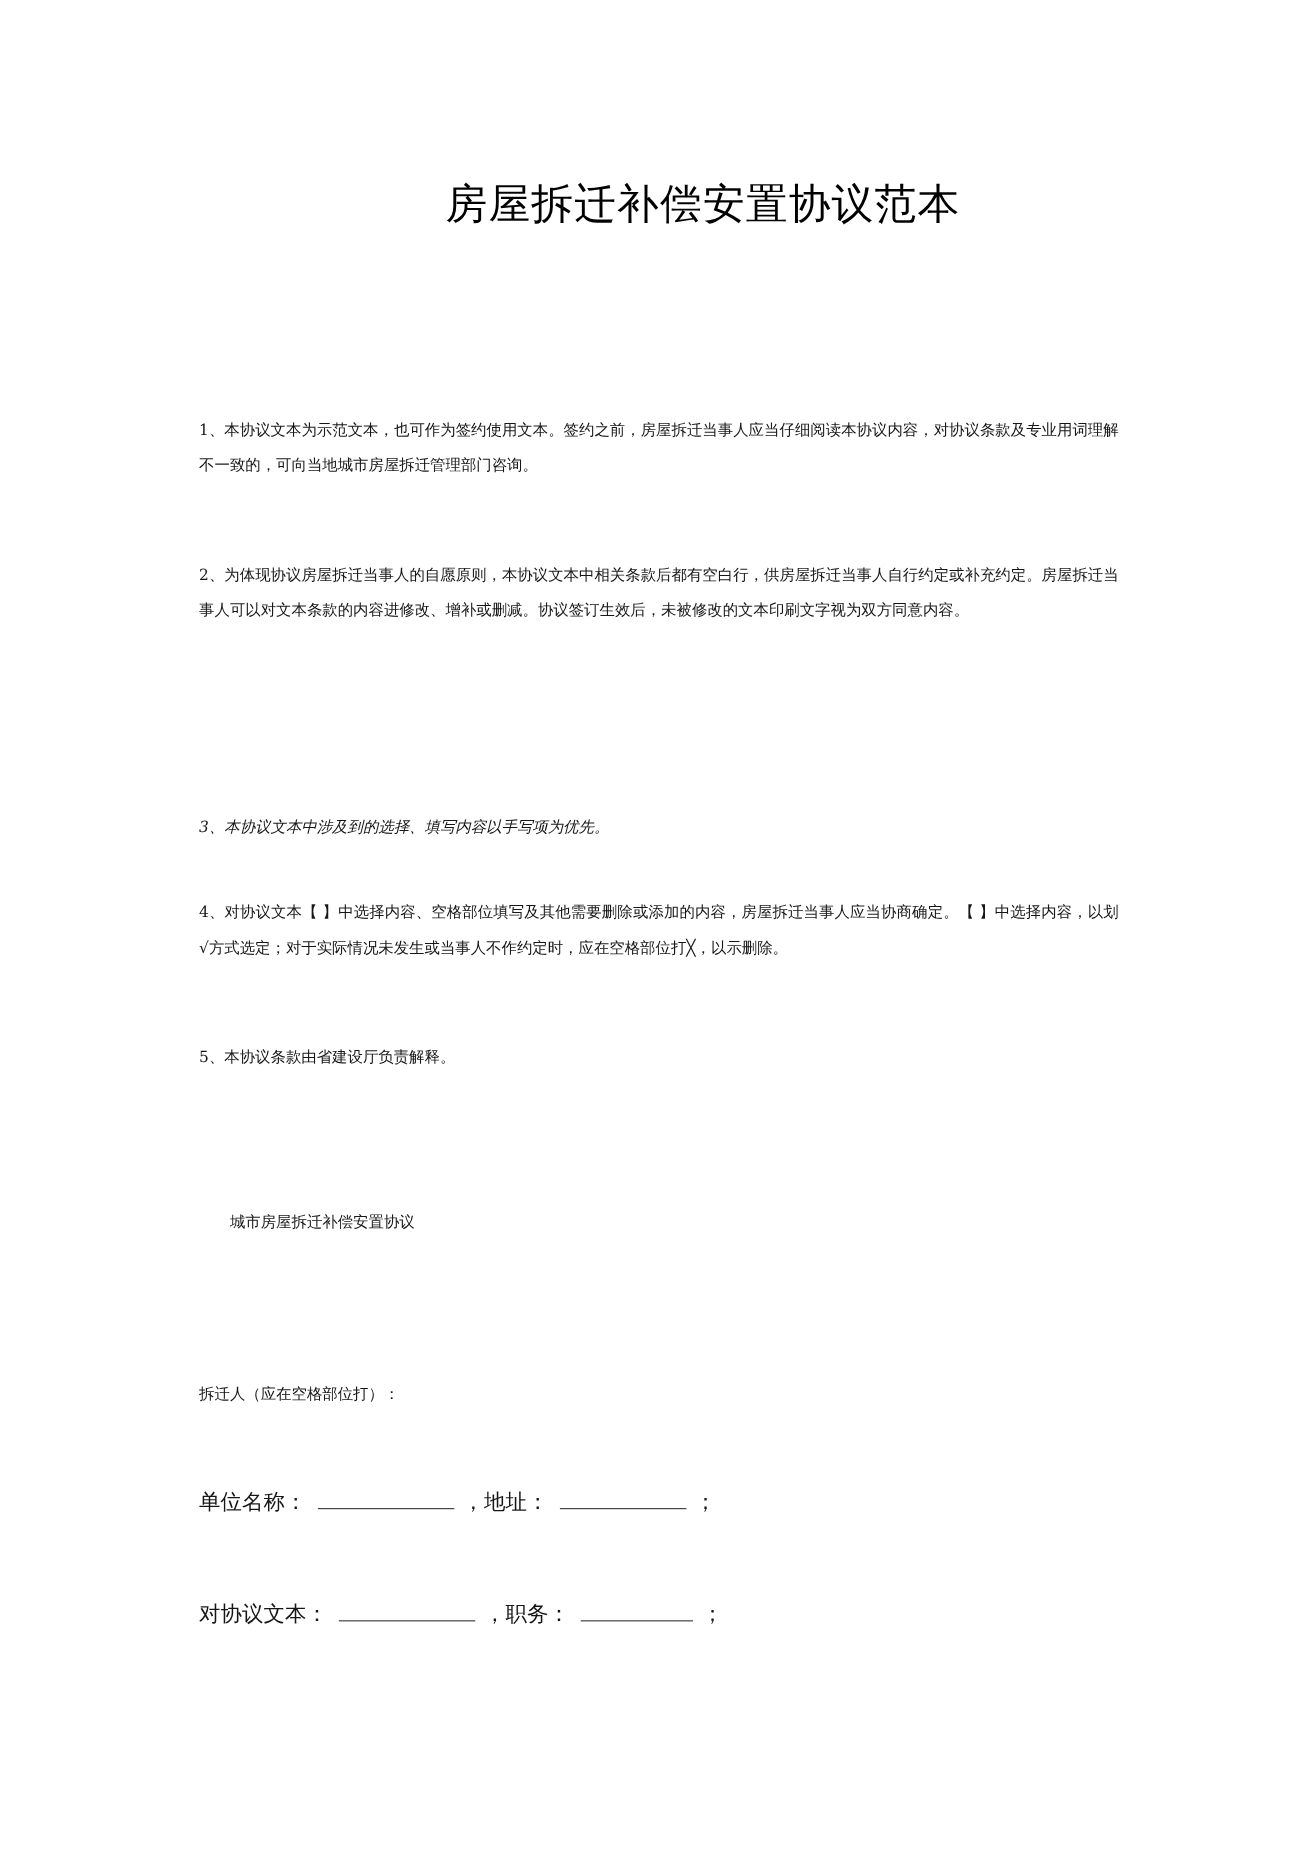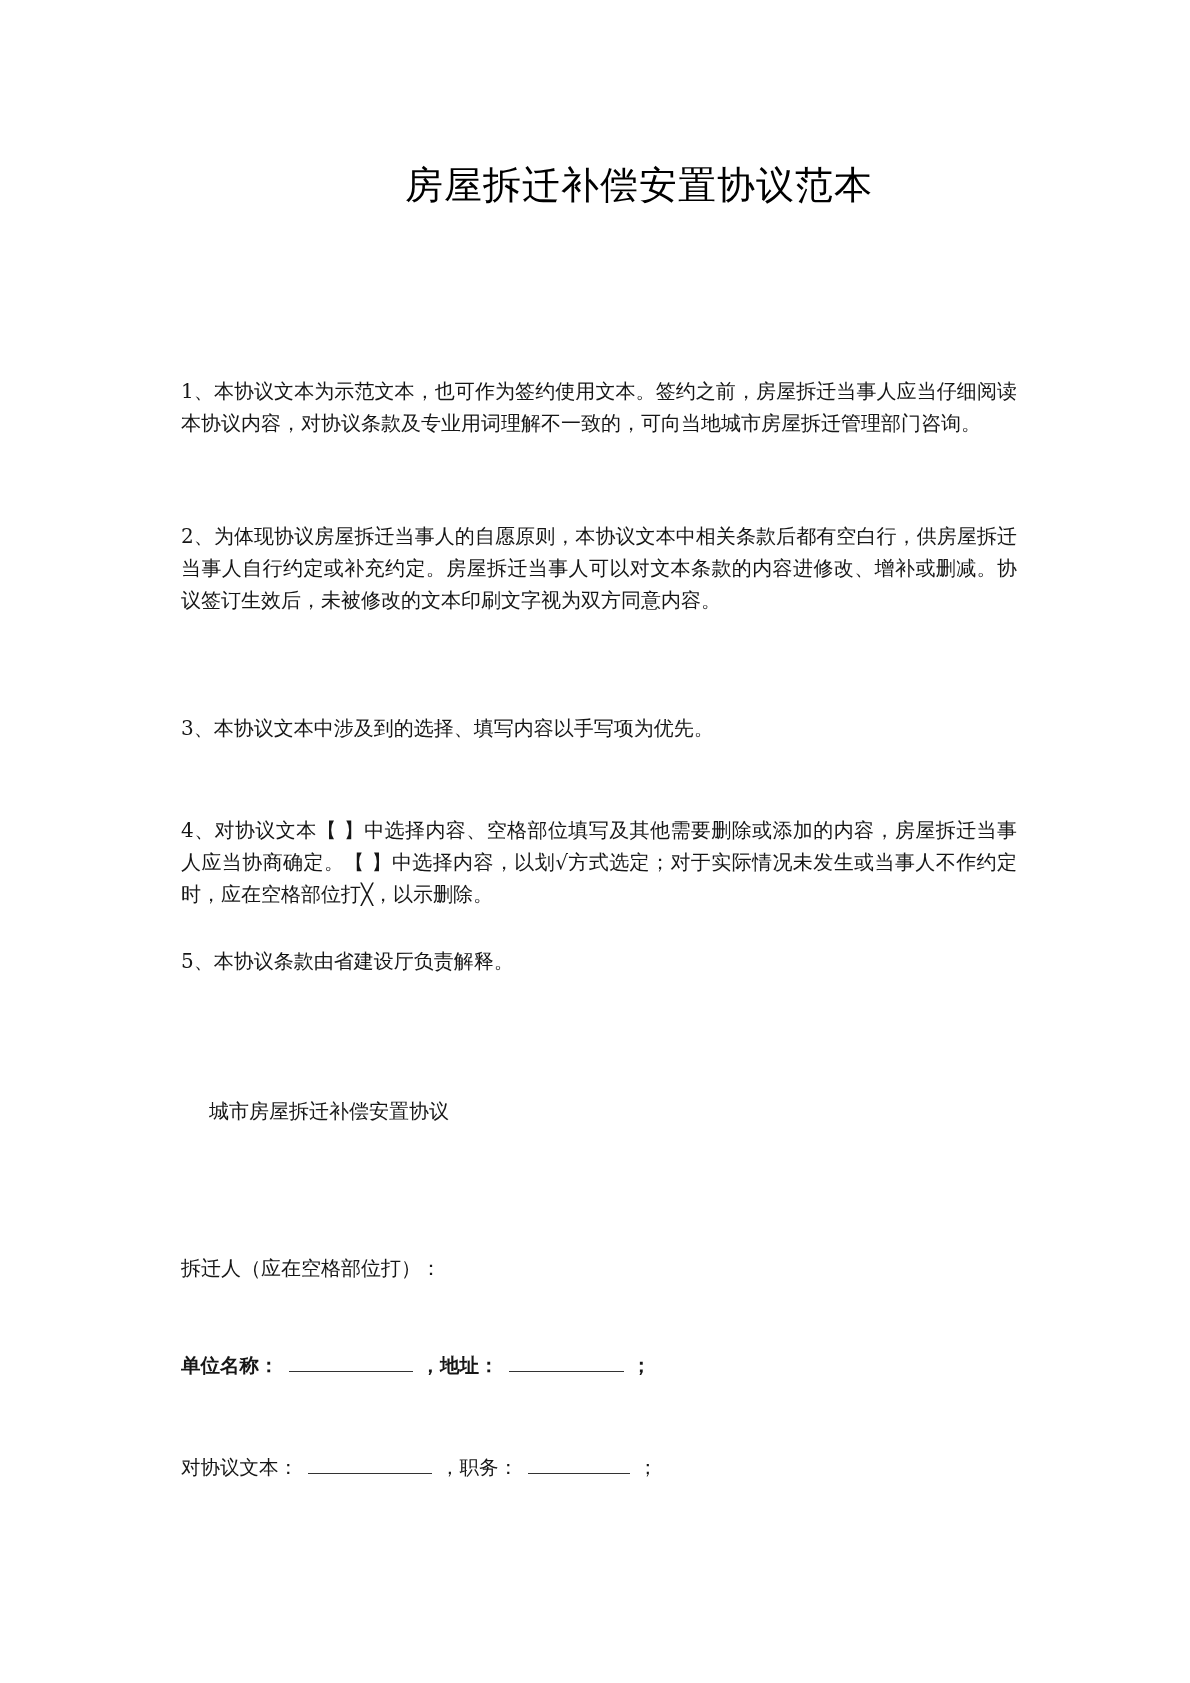--- a/index.html
+++ b/index.html
@@ -33,42 +33,42 @@
       font-weight: normal;
       letter-spacing: 1px;
       line-height: 44px;
       color: #000000;
       padding-left: 44px;
     }
     .para {
       position: absolute;
       left: 181px;
       width: 836px;
-      font-size: 20px;
+      font-size: 14px;
       line-height: 32px;
       text-align: justify;
       text-align-last: left;
       color: #161616;
     }
     .p1 { top: 375px; }
-    .p2 { top: 520px; }
-    .p3 { top: 712px; }
+    .p2 { top: 507px; }
+    .p3 { top: 736px; font-style: italic; }
     .p4 { top: 814px; }
     .p5 { top: 945px; }
     .subtitle { top: 1095px; margin-left: 28px; }
     .party { top: 1252px; }
     .field-line {
       position: absolute;
       left: 181px;
       font-size: 19.5px;
       line-height: 32px;
       white-space: nowrap;
       color: #161616;
     }
-    .row1 { top: 1350px; font-weight: bold; }
+    .row1 { top: 1350px; }
     .row2 { top: 1452px; }
     .blank {
       display: inline-block;
       border-bottom: 1.5px solid #333333;
       height: 18px;
       vertical-align: baseline;
       margin: 0 8px 0 10px;
     }
     .w-unit { width: 124px; }
     .w-addr { width: 115px; }

